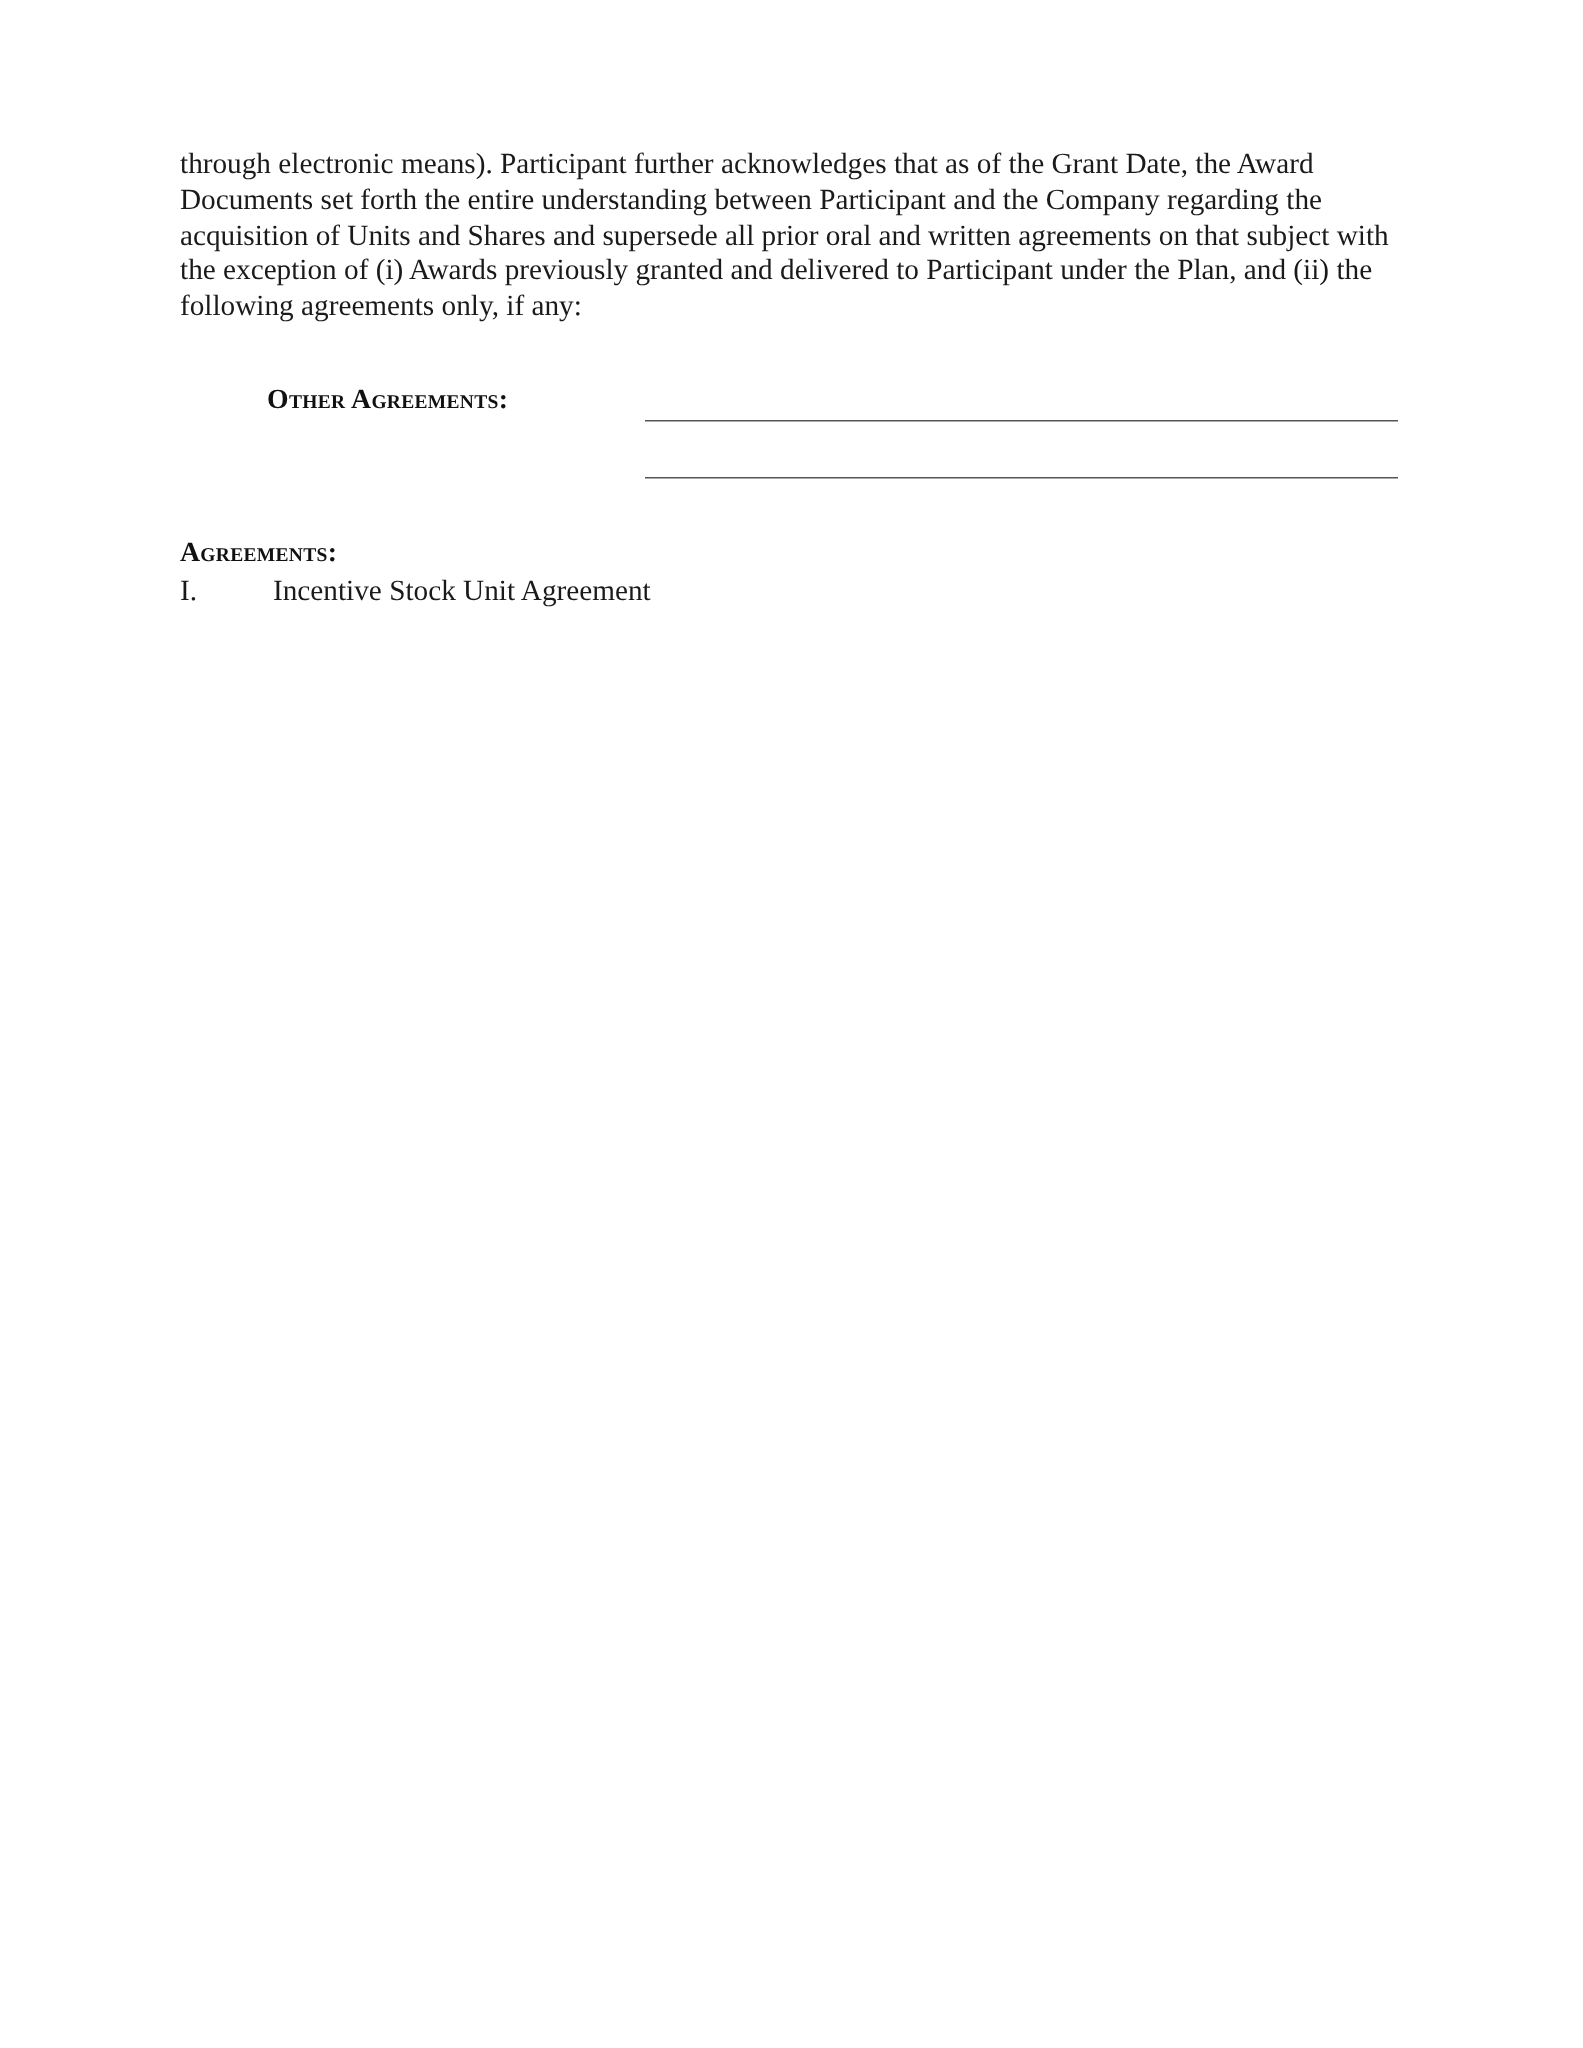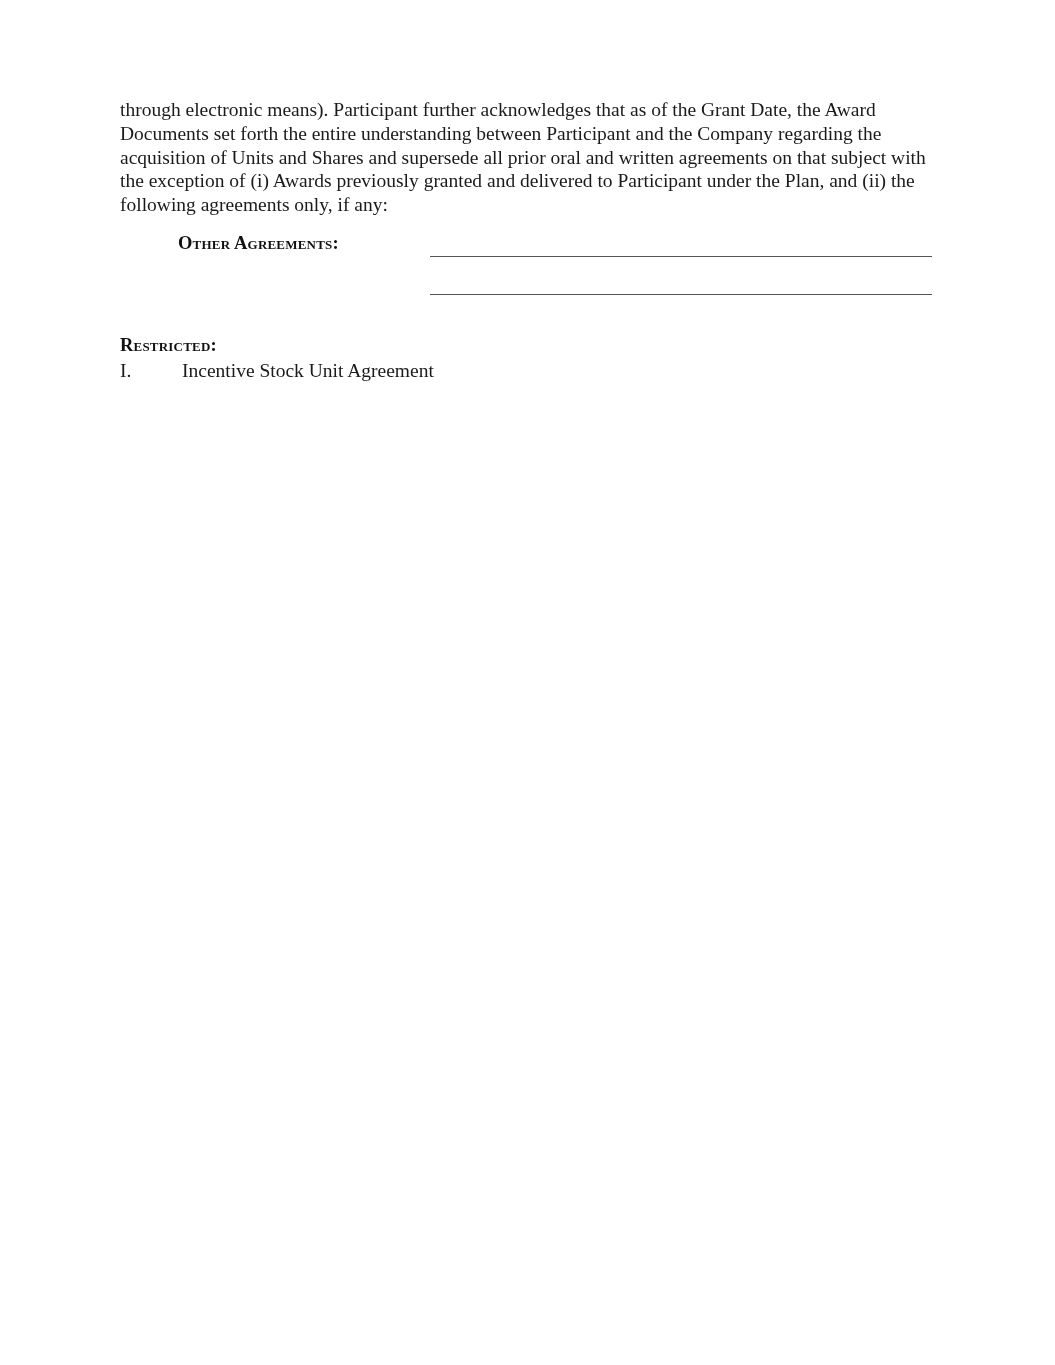--- a/index.html
+++ b/index.html
@@ -24,21 +24,21 @@
     width: 812px;
   }
   .body-paragraph {
     font-size: 19.5px;
     line-height: 23.8px;
     text-align: left;
     margin: 0;
     color: #1a1a1a;
   }
   .other-agreements-block {
-    margin-top: 16px;
+    margin-top: 40px;
     position: relative;
     height: 72px;
   }
   .smallcaps-label {
     font-variant: small-caps;
     font-weight: bold;
     font-size: 18.5px;
     letter-spacing: 0.2px;
     color: #111111;
   }
@@ -91,21 +91,21 @@
 
     <p class="body-paragraph">through electronic means).  Participant further acknowledges that as of the Grant Date, the Award Documents set forth the entire understanding between Participant and the Company regarding the acquisition of Units and Shares and supersede all prior oral and written agreements on that subject with the exception of (i) Awards previously granted and delivered to Participant under the Plan, and (ii) the following agreements only, if any:</p>
 
     <div class="other-agreements-block">
       <span class="smallcaps-label other-agreements-label">Other Agreements:</span>
       <div class="fill-line fill-line-1"></div>
       <div class="fill-line fill-line-2"></div>
     </div>
 
     <div class="attachments-block">
-      <p class="attachments-label">Restricted:</p>
+      <p class="attachments-label">Agreements:</p>
 
       <div class="attachment-row">
         <span class="attachment-numeral">I.</span>
         <span class="attachment-text">Incentive Stock Unit Agreement</span>
       </div>
 
     </div>
 
   </div>
 </div>

